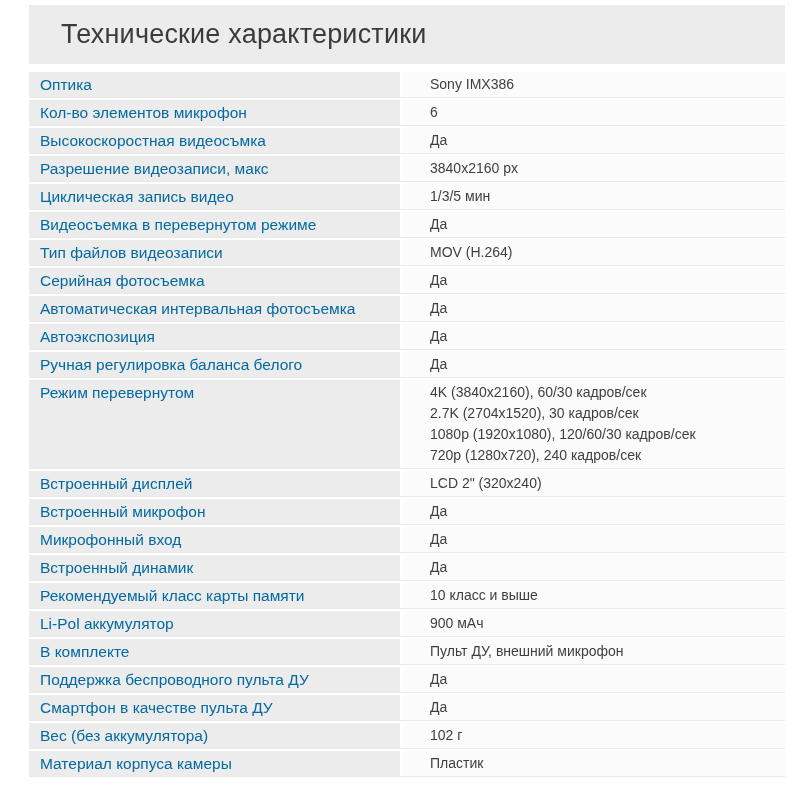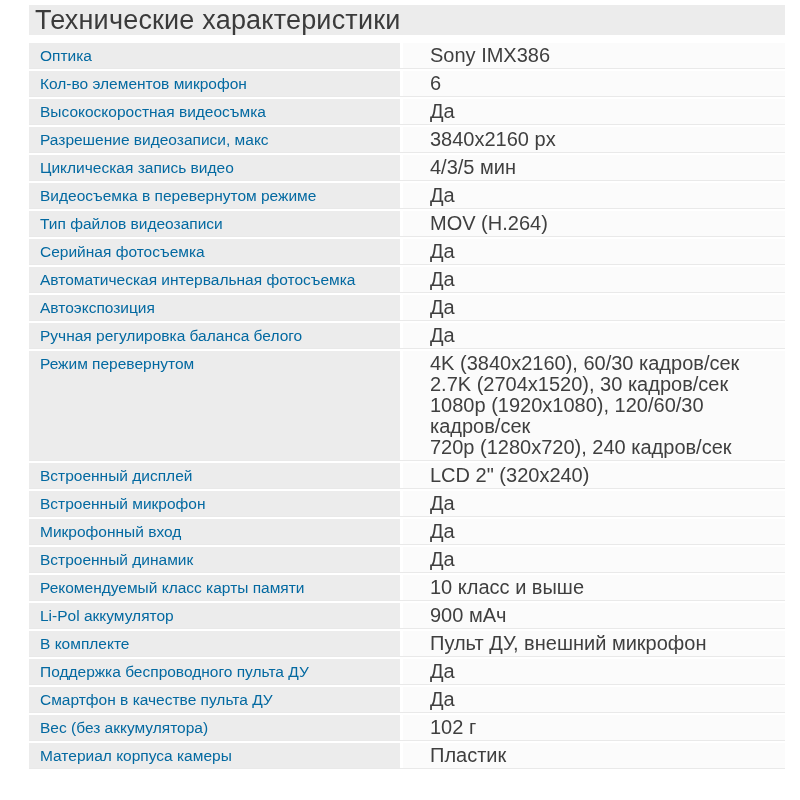--- a/index.html
+++ b/index.html
@@ -11,24 +11,24 @@
   .page {
     width: 800px;
     height: 800px;
     box-sizing: border-box;
     padding: 5px 15px 0 29px;
     background: #ffffff;
     overflow: hidden;
   }
   .title-bar {
     background: #ececec;
-    height: 30px;
+    height: 59px;
     display: flex;
     align-items: center;
-    padding-left: 6px;
+    padding-left: 32px;
     margin-bottom: 8px;
   }
   .title-bar h1 {
     margin: 0;
     font-size: 27px;
     font-weight: 400;
     color: #3b3b3b;
     letter-spacing: 0.2px;
   }
   .specs-table {
@@ -48,21 +48,21 @@
     font-size: 15.5px;
     line-height: 21px;
     color: #0369a1;
     flex-shrink: 0;
   }
   .spec-value {
     flex: 1;
     box-sizing: border-box;
     background: #fbfbfb;
     padding: 2px 8px 2px 27px;
-    font-size: 20px;
+    font-size: 14px;
     line-height: 21px;
     color: #3f3f3f;
     white-space: pre-line;
   }
 </style>
 </head>
 <body>
 
 <div class="page">
   <div class="title-bar">
@@ -80,21 +80,21 @@
       <div class="spec-row">
         <div class="spec-label">Высокоскоростная видеосъмка</div>
         <div class="spec-value">Да</div>
       </div>
       <div class="spec-row">
         <div class="spec-label">Разрешение видеозаписи, макс</div>
         <div class="spec-value">3840x2160 px</div>
       </div>
       <div class="spec-row">
         <div class="spec-label">Циклическая запись видео</div>
-        <div class="spec-value">4/3/5 мин</div>
+        <div class="spec-value">1/3/5 мин</div>
       </div>
       <div class="spec-row">
         <div class="spec-label">Видеосъемка в перевернутом режиме</div>
         <div class="spec-value">Да</div>
       </div>
       <div class="spec-row">
         <div class="spec-label">Тип файлов видеозаписи</div>
         <div class="spec-value">MOV (H.264)</div>
       </div>
       <div class="spec-row">

